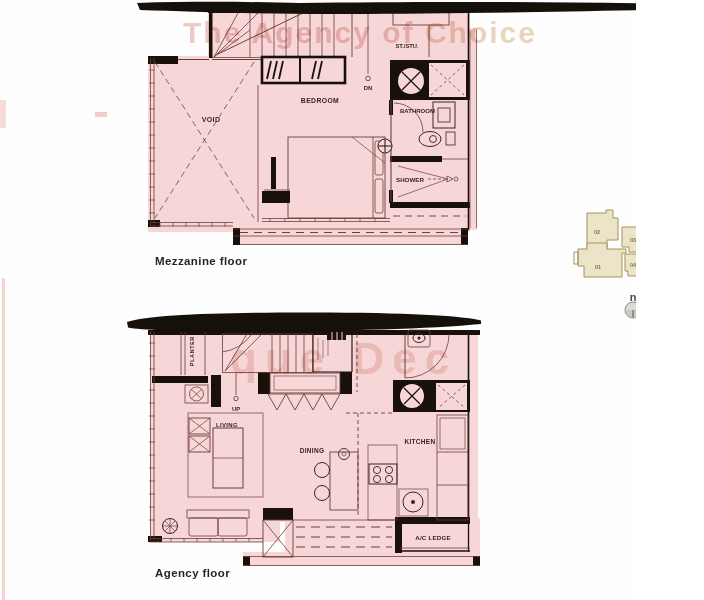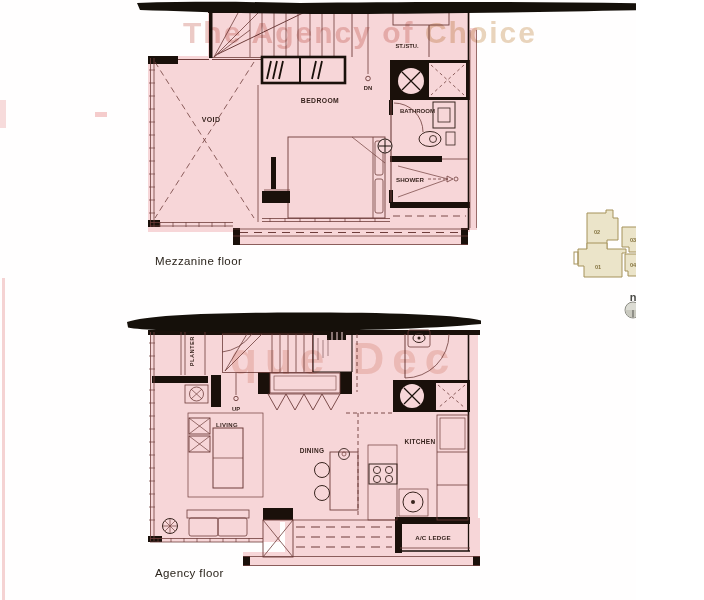--- a/index.html
+++ b/index.html
@@ -1,21 +1,21 @@
 <!DOCTYPE html>
 <html><head>
 <meta charset="utf-8">
 <style>
   html,body{margin:0;padding:0;background:#ffffff;}
   #canvas{position:relative;width:636px;height:600px;background:#fffefe;overflow:hidden;
           font-family:"Liberation Sans",sans-serif;}
   .layer{position:absolute;}
   svg{display:block;overflow:visible;}
   .t{font-family:"Liberation Sans",sans-serif;font-weight:bold;fill:#38241e;}
-  .caption{position:absolute;font-size:11.5px;font-weight:normal;color:#2b241c;letter-spacing:.4px;z-index:4;}
+  .caption{position:absolute;font-size:11.5px;font-weight:bold;color:#2b241c;letter-spacing:.4px;z-index:4;}
   .wm-top{position:absolute;left:183px;top:16px;font-size:30px;font-weight:bold;letter-spacing:2px;
           white-space:nowrap;mix-blend-mode:multiply;z-index:5;}
   .wm-top .a{color:#eccbc7;}
   .wm-top .b{color:#e9d5bd;}
   .wm-mid{position:absolute;left:230px;top:334px;font-size:44px;font-weight:bold;letter-spacing:8px;
           color:#f3ddd6;white-space:nowrap;mix-blend-mode:multiply;z-index:5;}
   .artifact{position:absolute;z-index:1;}
 </style>
 </head>
 <body>

